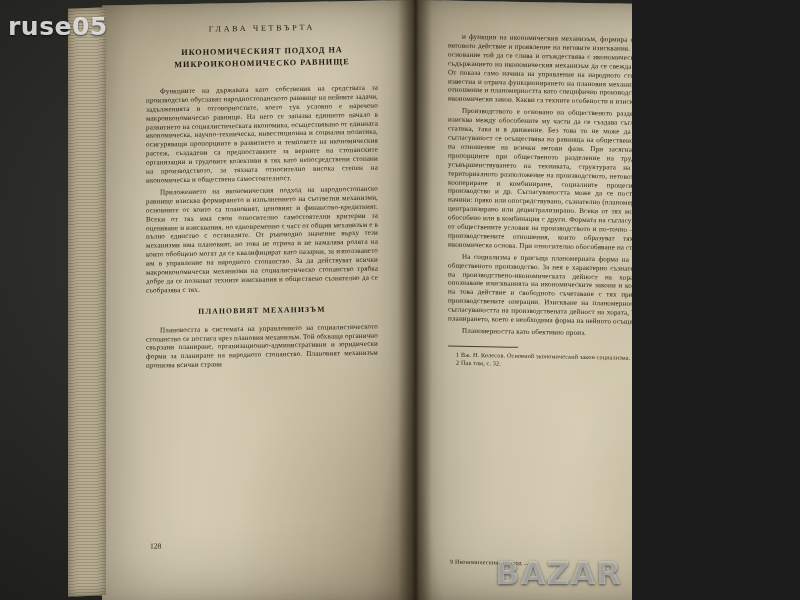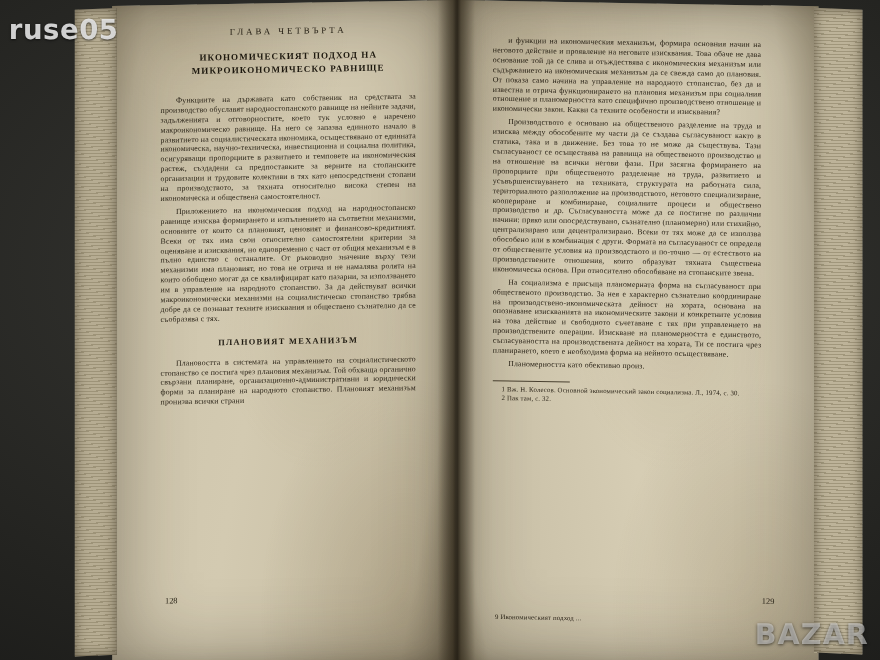--- a/index.html
+++ b/index.html
@@ -10,21 +10,21 @@
   body {
     width: 800px;
     height: 600px;
     overflow: hidden;
     font-family: "Liberation Serif", serif;
   }
 
   
   #scene {
     position: relative;
-    width: 800px;
+    width: 632px;
     height: 600px;
     background: #2a2a28;
     overflow: hidden;
   }
 
   
   .surround {
     position: absolute;
     inset: 0;
     background:
@@ -211,21 +211,21 @@
     font-weight: bold;
     color: rgba(235,235,235,.88);
     text-shadow: 0 1px 2px rgba(0,0,0,.65);
     letter-spacing: .5px;
     z-index: 20;
   }
   #wm-bottomright {
     position: absolute;
     right: 10px; bottom: 8px;
     font-family: "DejaVu Sans", sans-serif;
-    font-size: 26px;
+    font-size: 32px;
     font-weight: bold;
     color: rgba(225,225,225,.55);
     text-shadow: 0 1px 3px rgba(0,0,0,.6);
     letter-spacing: 1px;
     z-index: 20;
   }
 </style>
 </head>
 <body>
 

